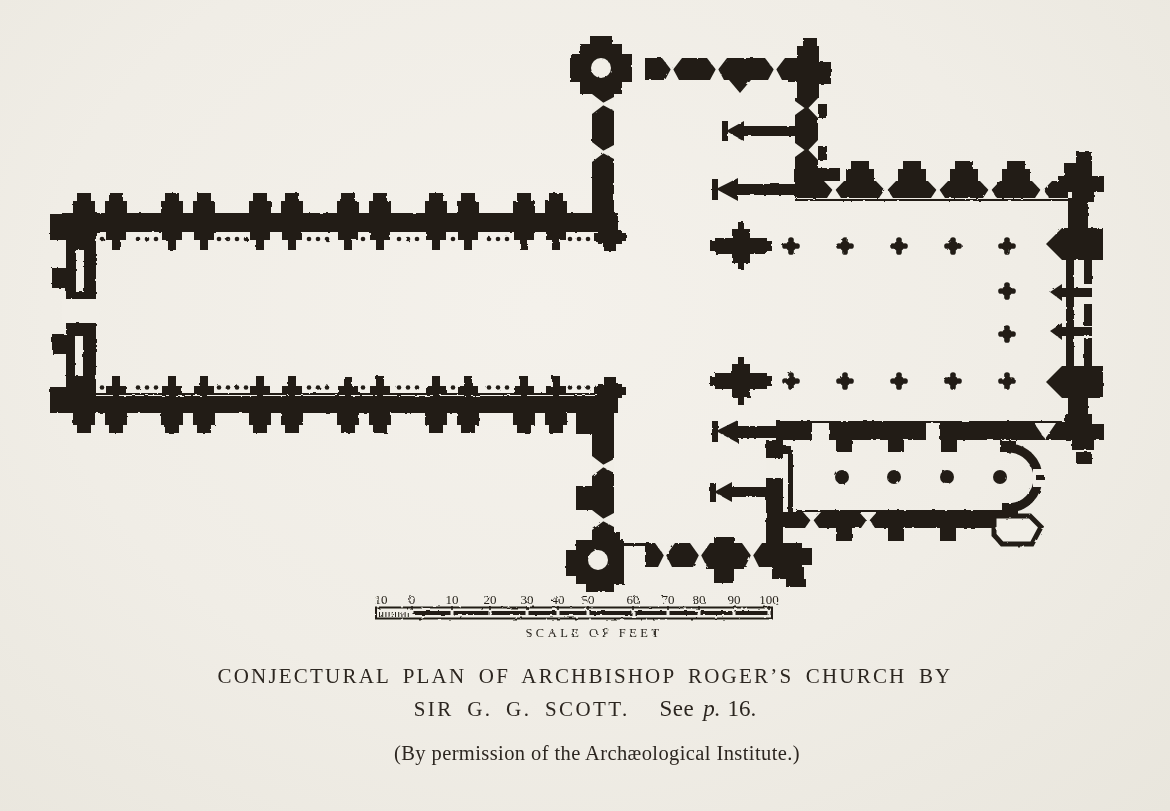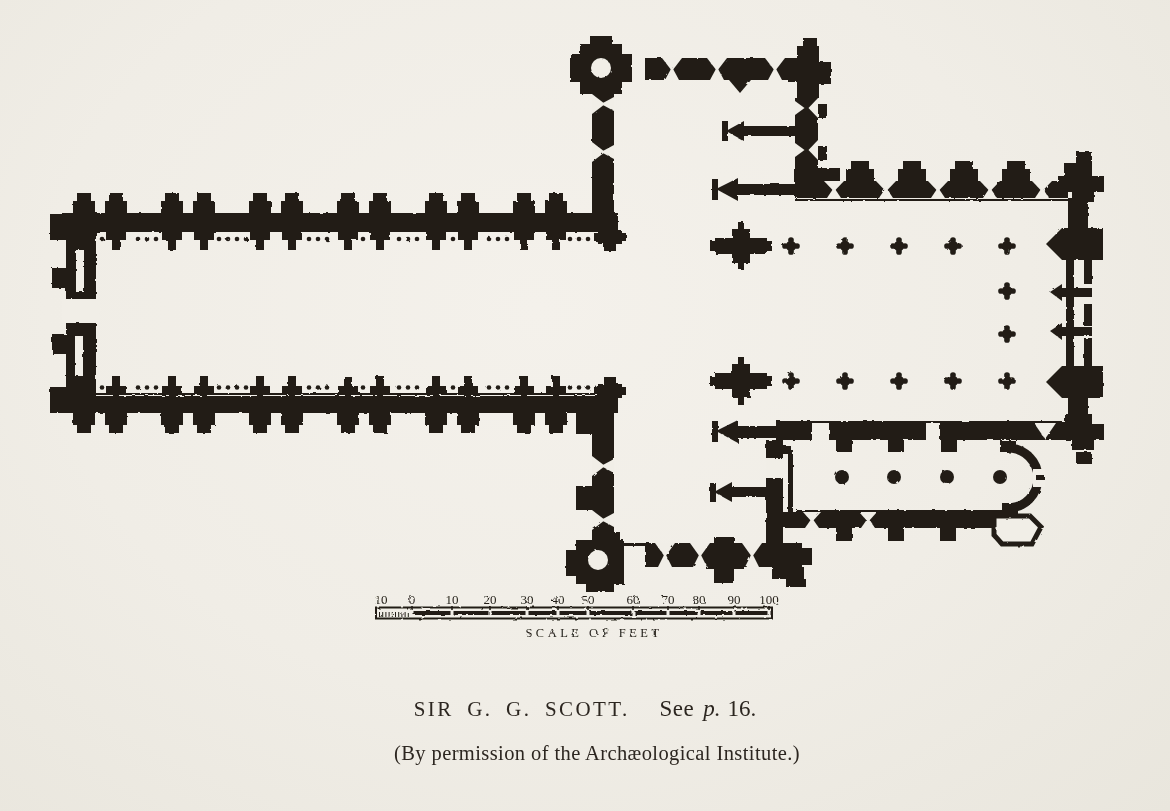--- a/index.html
+++ b/index.html
@@ -540,19 +540,20 @@
       <text class="scale-num" x="668" y="604">70</text>
       <text class="scale-num" x="699" y="604">80</text>
       <text class="scale-num" x="734" y="604">90</text>
       <text class="scale-num" x="769" y="604">100</text>
       <text class="scale-title" x="594" y="637">SCALE OF FEET</text>
     </g>
   </g>
 </svg>
 
 <div class="caption">
+  <div class="cap-line1">CONJECTURAL PLAN OF ARCHBISHOP ROGER’S CHURCH BY</div>
   <div class="cap-line2">
     <span class="cap-scott">SIR G. G. SCOTT.</span><span class="cap-see">See</span><span class="cap-pref">p.</span><span class="cap-pnum">16.</span>
   </div>
   <div class="cap-line3">(By permission of the Archæological Institute.)</div>
 </div>
 
 </div>
 
 </body></html>

